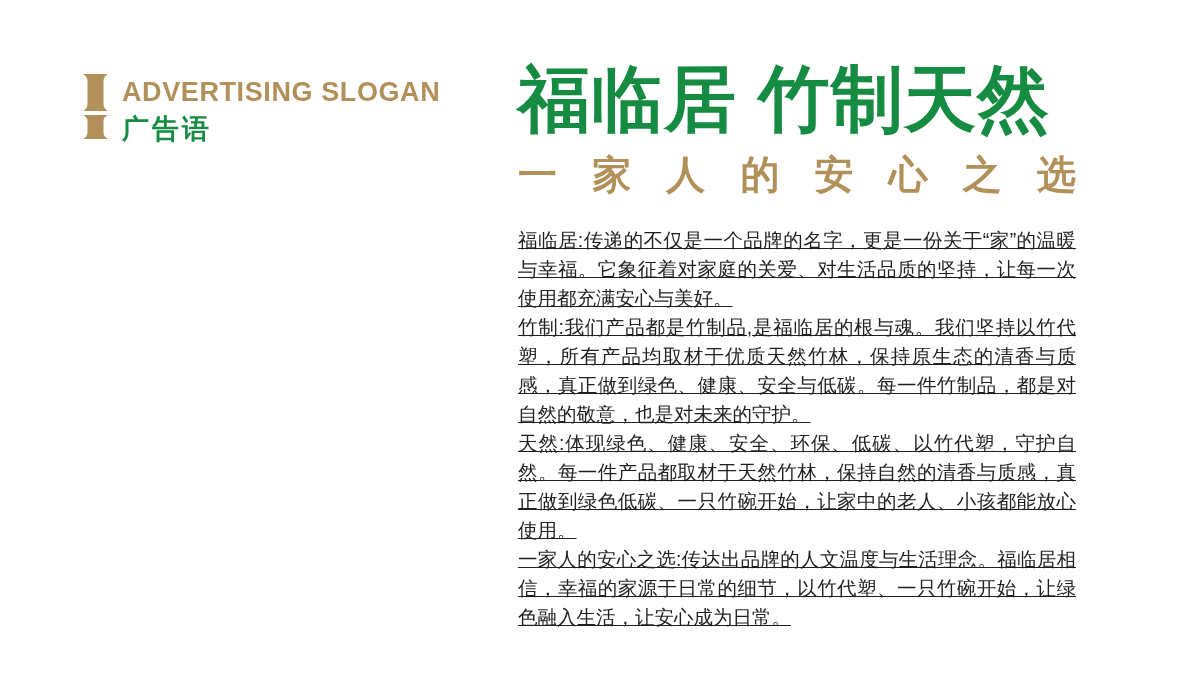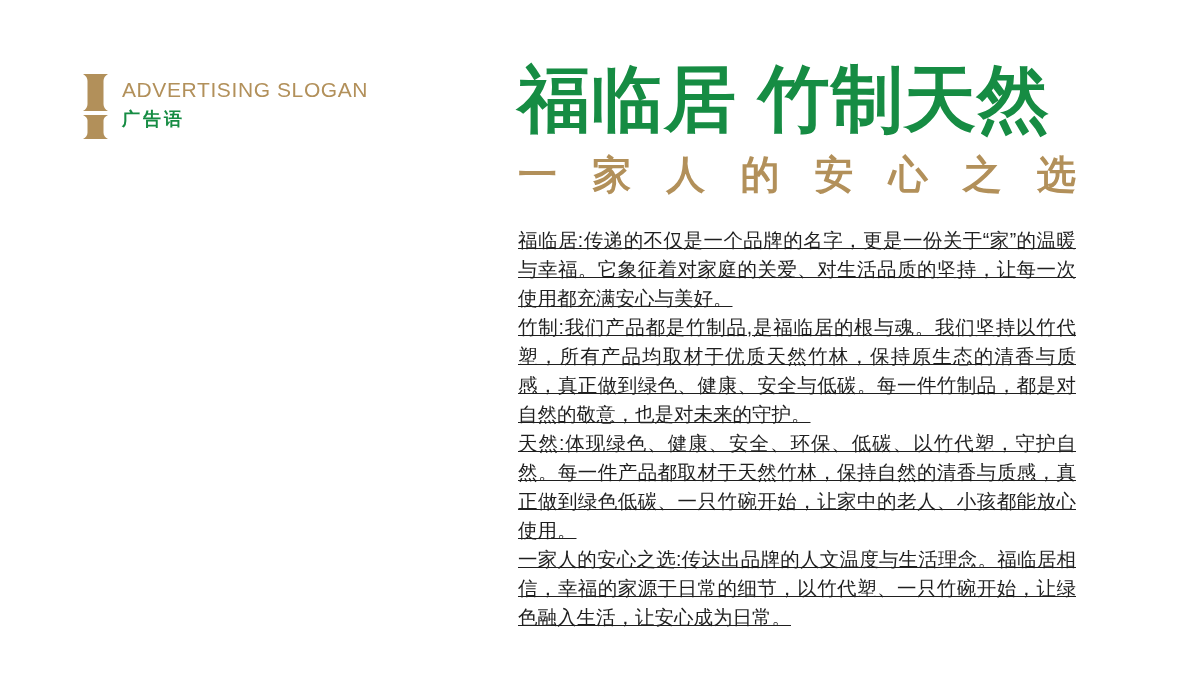--- a/index.html
+++ b/index.html
@@ -17,30 +17,30 @@
     left:82px; top:74px;
     display:flex;
     align-items:flex-start;
     gap:13px;
   }
   .bamboo-icon { display:block; width:27px; height:66px; flex:0 0 auto; }
   .bamboo-icon svg { display:block; width:27px; height:66px; }
   .section-titles { padding-top:5px; }
   .section-title-en {
     color:var(--gold,#B2905A);
-    font-weight:normal;
-    font-size:21px;
+    font-weight:bold;
+    font-size:27px;
     letter-spacing:0.6px;
     line-height:1;
     white-space:nowrap;
   }
   .section-title-zh {
     color:var(--green,#168C43);
     font-weight:bold;
-    font-size:18px;
+    font-size:27px;
     letter-spacing:3px;
     line-height:1;
     margin-top:10px;
     white-space:nowrap;
   }
   .content {
     position:absolute;
     left:518px; top:56px;
     width:558px;
   }

